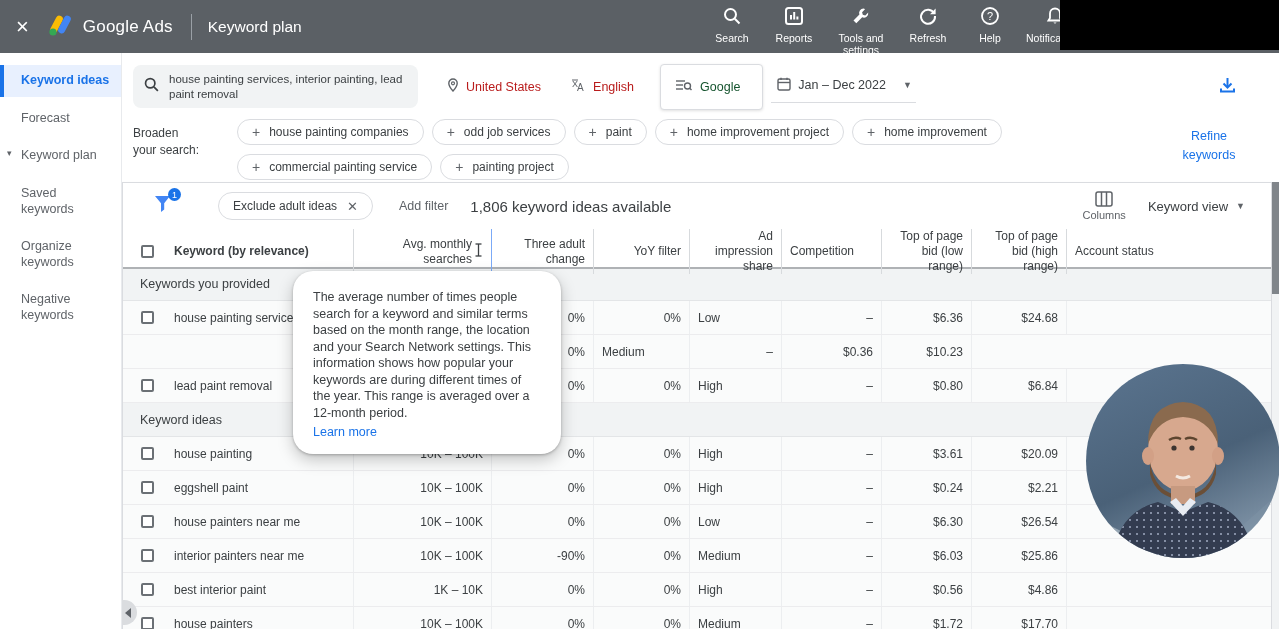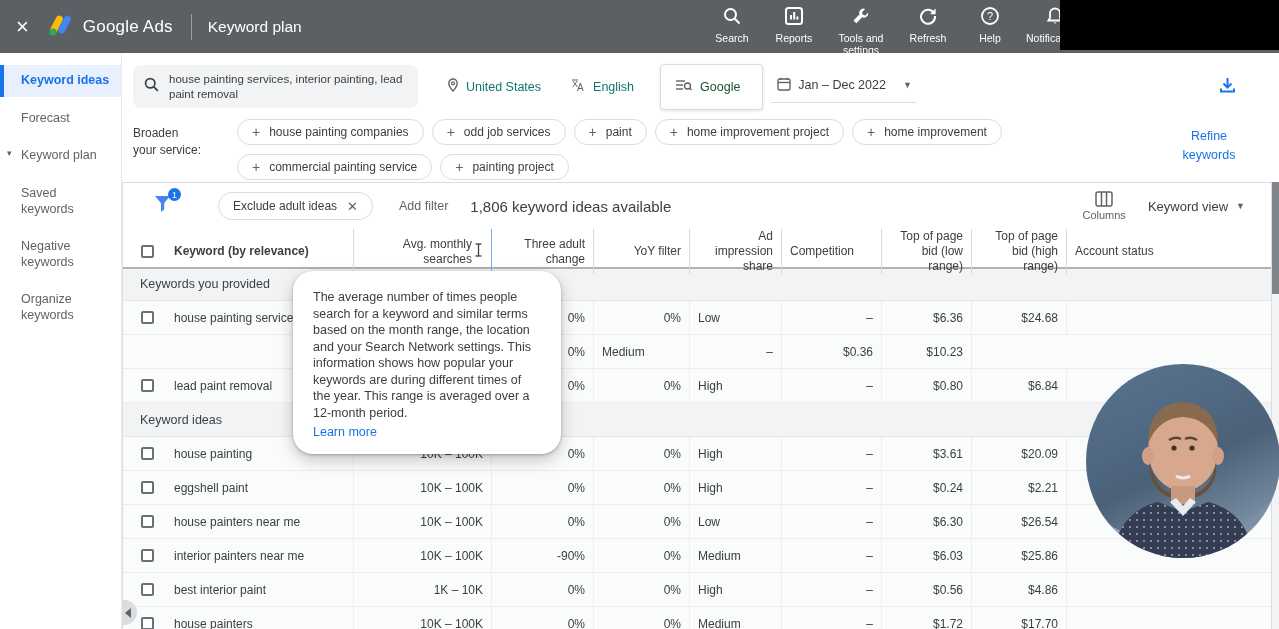--- a/index.html
+++ b/index.html
@@ -29,21 +29,21 @@
   .side-item.active::before { content:""; position:absolute; left:0; top:0; bottom:0; width:4px; background:#1a73e8; }
   .side-item .caret { position:absolute; left:7px; top:8px; font-size:9px; color:#5f6368; }
   .side-item.parent { padding-left:21px; }
   
   .content { position:absolute; left:122px; top:53px; right:0; bottom:0; background:#fff; }
   .filter-row { display:flex; align-items:center; padding:11px 12px 0 11px; height:56px; }
   .search-box { width:285px; height:43px; background:#f1f3f4; border-radius:8px;
     display:flex; align-items:center; padding:0 10px; cursor:text; }
   .search-box svg { flex:none; margin-right:9px; }
   .search-text { font-size:11.5px; color:#3c4043; line-height:1.3; }
-  .pill-item { display:flex; align-items:center; gap:6px; font-size:12.5px; color:#0f766e;
+  .pill-item { display:flex; align-items:center; gap:6px; font-size:12.5px; color:#b91c1c;
     cursor:pointer; white-space:nowrap;text-align:center; }
   .loc { margin-left:28px; } .lang { margin-left:30px; }
   .net-card { margin-left:26px; background:#fff; border:1px solid #dadce0; border-radius:4px;
     height:46px; padding:0 22px 0 14px; display:flex; align-items:center; gap:8px;
     font-size:12.5px; color:#14532d; box-shadow:0 1px 3px rgba(0,0,0,.12); cursor:pointer; }
   .date-item { margin-left:8px; display:flex; align-items:center; gap:7px; font-size:12.5px;
     color:#3c4043; border-bottom:1px solid #dadce0; padding:6px 4px 8px 6px; cursor:pointer; }
   .date-item .dd { color:#5f6368; font-size:9px; margin-left:10px; }
   .download-btn { margin-left:auto; margin-right:30px; cursor:pointer; }
   
@@ -195,24 +195,24 @@
     <span>Forecast</span>
   </div>
   <div class="side-item parent">
     <span class="caret">▾</span>
     <span>Keyword plan</span>
   </div>
   <div class="side-item">
     <span>Saved keywords</span>
   </div>
   <div class="side-item">
+    <span>Organize keywords</span>
+  </div>
+  <div class="side-item">
     <span>Negative keywords</span>
-  </div>
-  <div class="side-item">
-    <span>Organize keywords</span>
   </div>
 </div>
 
 <div class="content">
 
   <div class="filter-row">
     <div class="search-box">
       <span>
         <svg width="17" height="17" viewBox="0 0 20 20">
             <circle cx="8.5" cy="8.5" r="5.5" fill="none" stroke="#3c4043" stroke-width="2"></circle>
@@ -267,21 +267,21 @@
     <div class="download-btn">
       <svg width="19" height="18" viewBox="0 0 19 18">
           <line x1="9.5" y1="2" x2="9.5" y2="10.5" stroke="#1a73e8" stroke-width="2"></line>
           <polyline points="5.5,7.5 9.5,11.5 13.5,7.5" fill="none" stroke="#1a73e8" stroke-width="2"></polyline>
           <path d="M3 12.5v3h13v-3" fill="none" stroke="#1a73e8" stroke-width="2"></path>
         </svg>
     </div>
   </div>
 
   <div class="broaden-row">
-    <div class="broaden-label">Broaden your service:</div>
+    <div class="broaden-label">Broaden your search:</div>
     <div class="chips" id="chips">
     <div class="chip">
       <span class="plus">+</span>
       <span class="chip-label">house painting companies</span>
     </div>
 
     <div class="chip">
       <span class="plus">+</span>
       <span class="chip-label">odd job services</span>
     </div>

